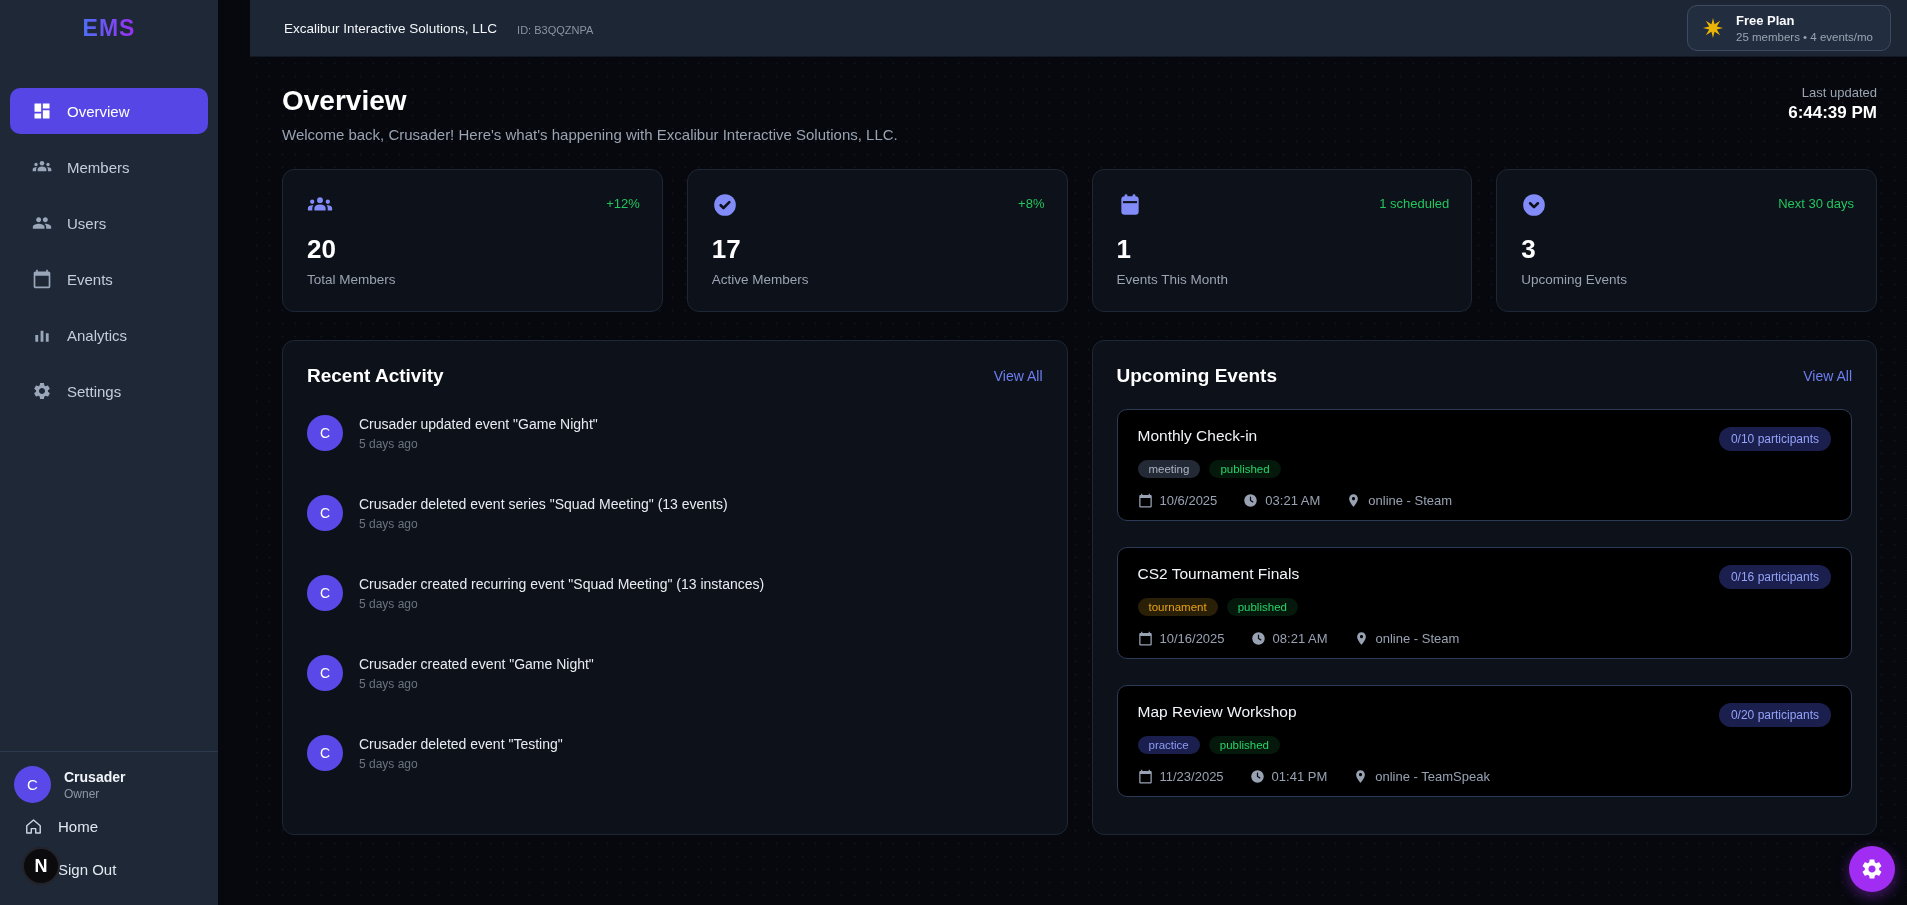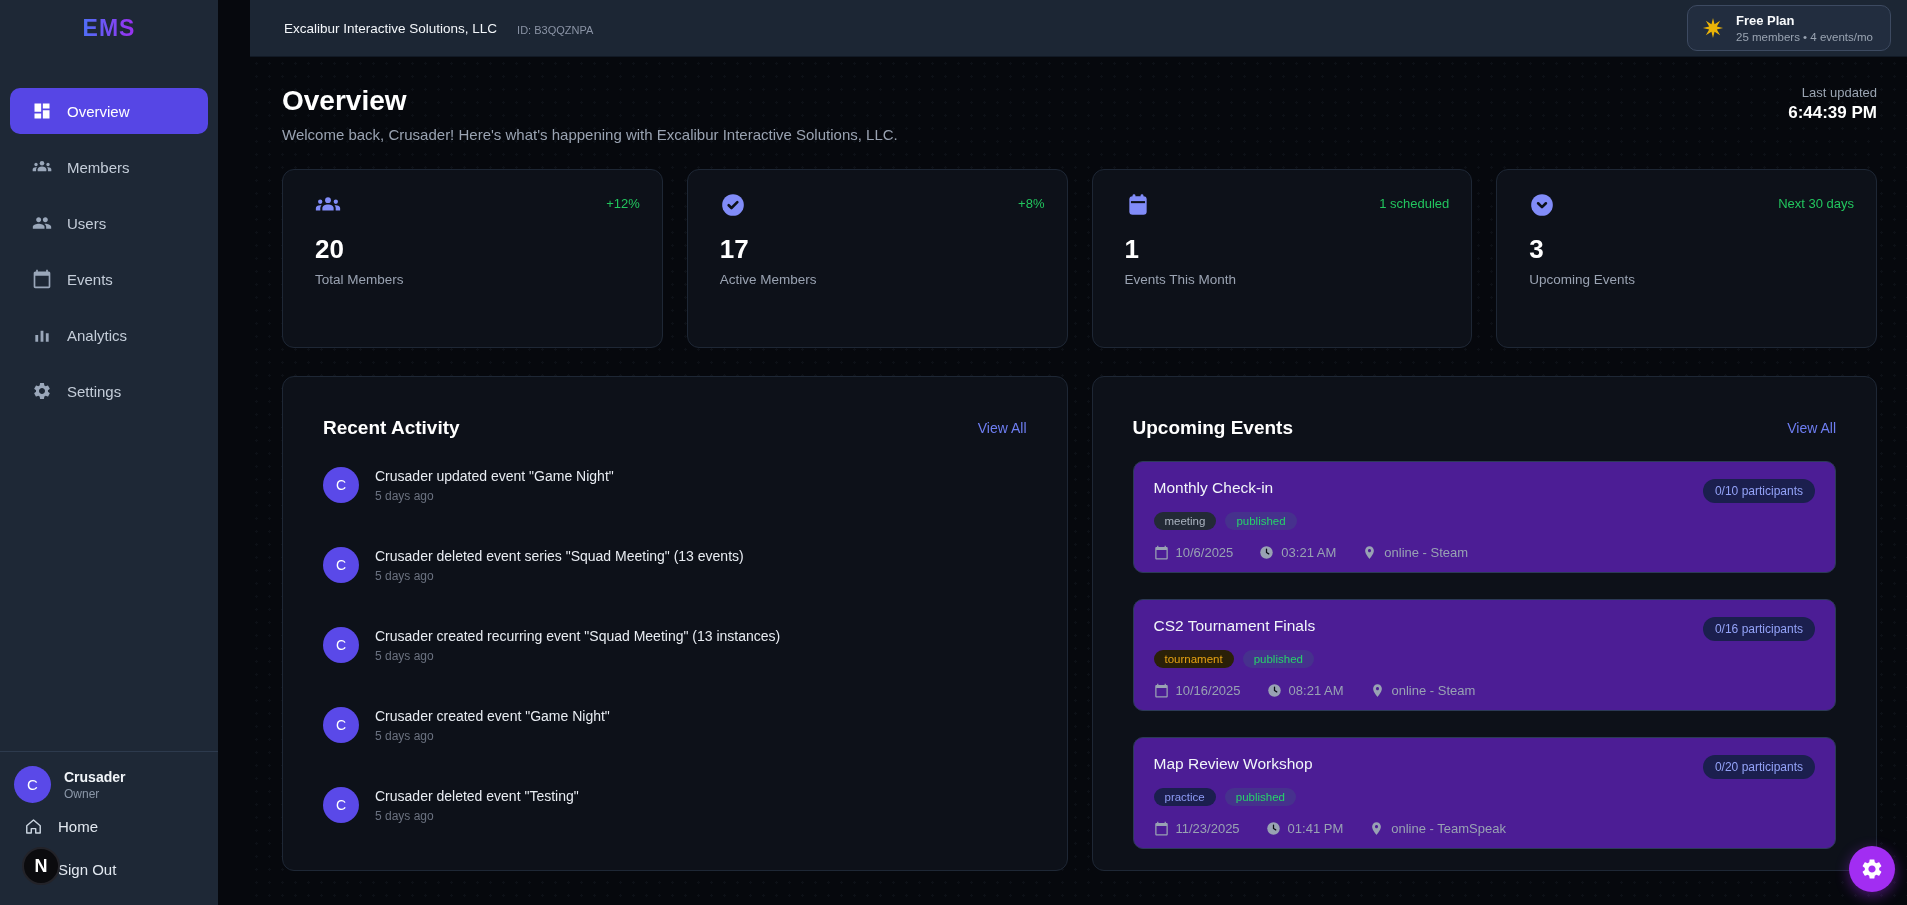--- a/index.html
+++ b/index.html
@@ -59,45 +59,45 @@
     background-size:13px 13px;
     padding:28px 30px 0 32px; }
   .title-row { display:flex; justify-content:space-between; align-items:flex-start; }
   .page-title { font-size:28px; font-weight:700; color:#ffffff; }
   .page-subtitle { font-size:15px; color:#9aa3b2; margin-top:9px; }
   .updated { text-align:right; }
   .updated-label { font-size:13px; color:#9aa4b2; }
   .updated-time { font-size:17px; font-weight:700; color:#ffffff; margin-top:3px; }
 
   .stats-grid { margin-top:26px; display:grid; grid-template-columns:repeat(4,1fr); gap:24px; }
-  .stat-card { height:179px; background:#0d1119; border:1px solid #1e2735; border-radius:12px;
-    padding:22px 22px 0 32px; }
+  .stat-card { height:143px; background:#0d1119; border:1px solid #1e2735; border-radius:12px;
+    padding:22px 22px 0 24px; }
   .stat-top { display:flex; justify-content:space-between; align-items:flex-start; }
   .stat-icn { width:26px; height:26px; color:#818cf8; display:flex; }
   .stat-icn svg { width:26px; height:26px; }
   .stat-trend { font-size:13px; color:#22c55e; margin-top:4px; }
   .stat-value { font-size:26px; font-weight:700; color:#ffffff; margin-top:16px; }
   .stat-label { font-size:13.5px; color:#9aa3b2; margin-top:7px; }
 
   .panels { margin-top:28px; display:grid; grid-template-columns:1fr 1fr; gap:24px; }
   .panel { height:495px; background:#0d1119; border:1px solid #1e2735; border-radius:12px;
-    padding:40px; }
+    padding:24px; }
   .panel-head { display:flex; justify-content:space-between; align-items:center; }
   .panel-title { font-size:19px; font-weight:700; color:#ffffff; }
   .view-all { font-size:14px; color:#6e7ef2; cursor:pointer; }
 
   .activity-list { margin-top:6px; }
   .activity-item { height:80px; display:flex; align-items:center; gap:16px; }
   .act-avatar { width:36px; height:36px; border-radius:50%; background:#5a49e8; color:#fff;
     display:flex; align-items:center; justify-content:center; font-size:14px; flex:0 0 auto; }
   .act-text { font-size:14px; color:#e8ecf2; }
   .act-time { font-size:12px; color:#6b7280; margin-top:5px; }
 
   .event-list { margin-top:22px; display:flex; flex-direction:column; gap:26px; }
-  .event-card { height:112px; background:#4c1d95; border:1px solid #2c3a57; border-radius:10px;
+  .event-card { height:112px; background:#000000; border:1px solid #2c3a57; border-radius:10px;
     padding:17px 20px 0 20px; cursor:pointer; }
   .event-top { display:flex; justify-content:space-between; align-items:flex-start; }
   .event-title { font-size:15.5px; font-weight:500; color:#f1f5f9; }
   .participants { background:#1b1f4e; color:#94a3f8; font-size:12px; padding:5px 12px;
     border-radius:999px; }
   .tag-row { display:flex; gap:9px; margin-top:9px; }
   .tag { font-size:11.5px; padding:3px 11px; border-radius:999px; }
   .tag-gray   { background:#232a36; color:#aab3c0; }
   .tag-green  { background:rgba(34,197,94,0.12); color:#27d36a; }
   .tag-amber  { background:#2a2008; color:#e7a213; }

